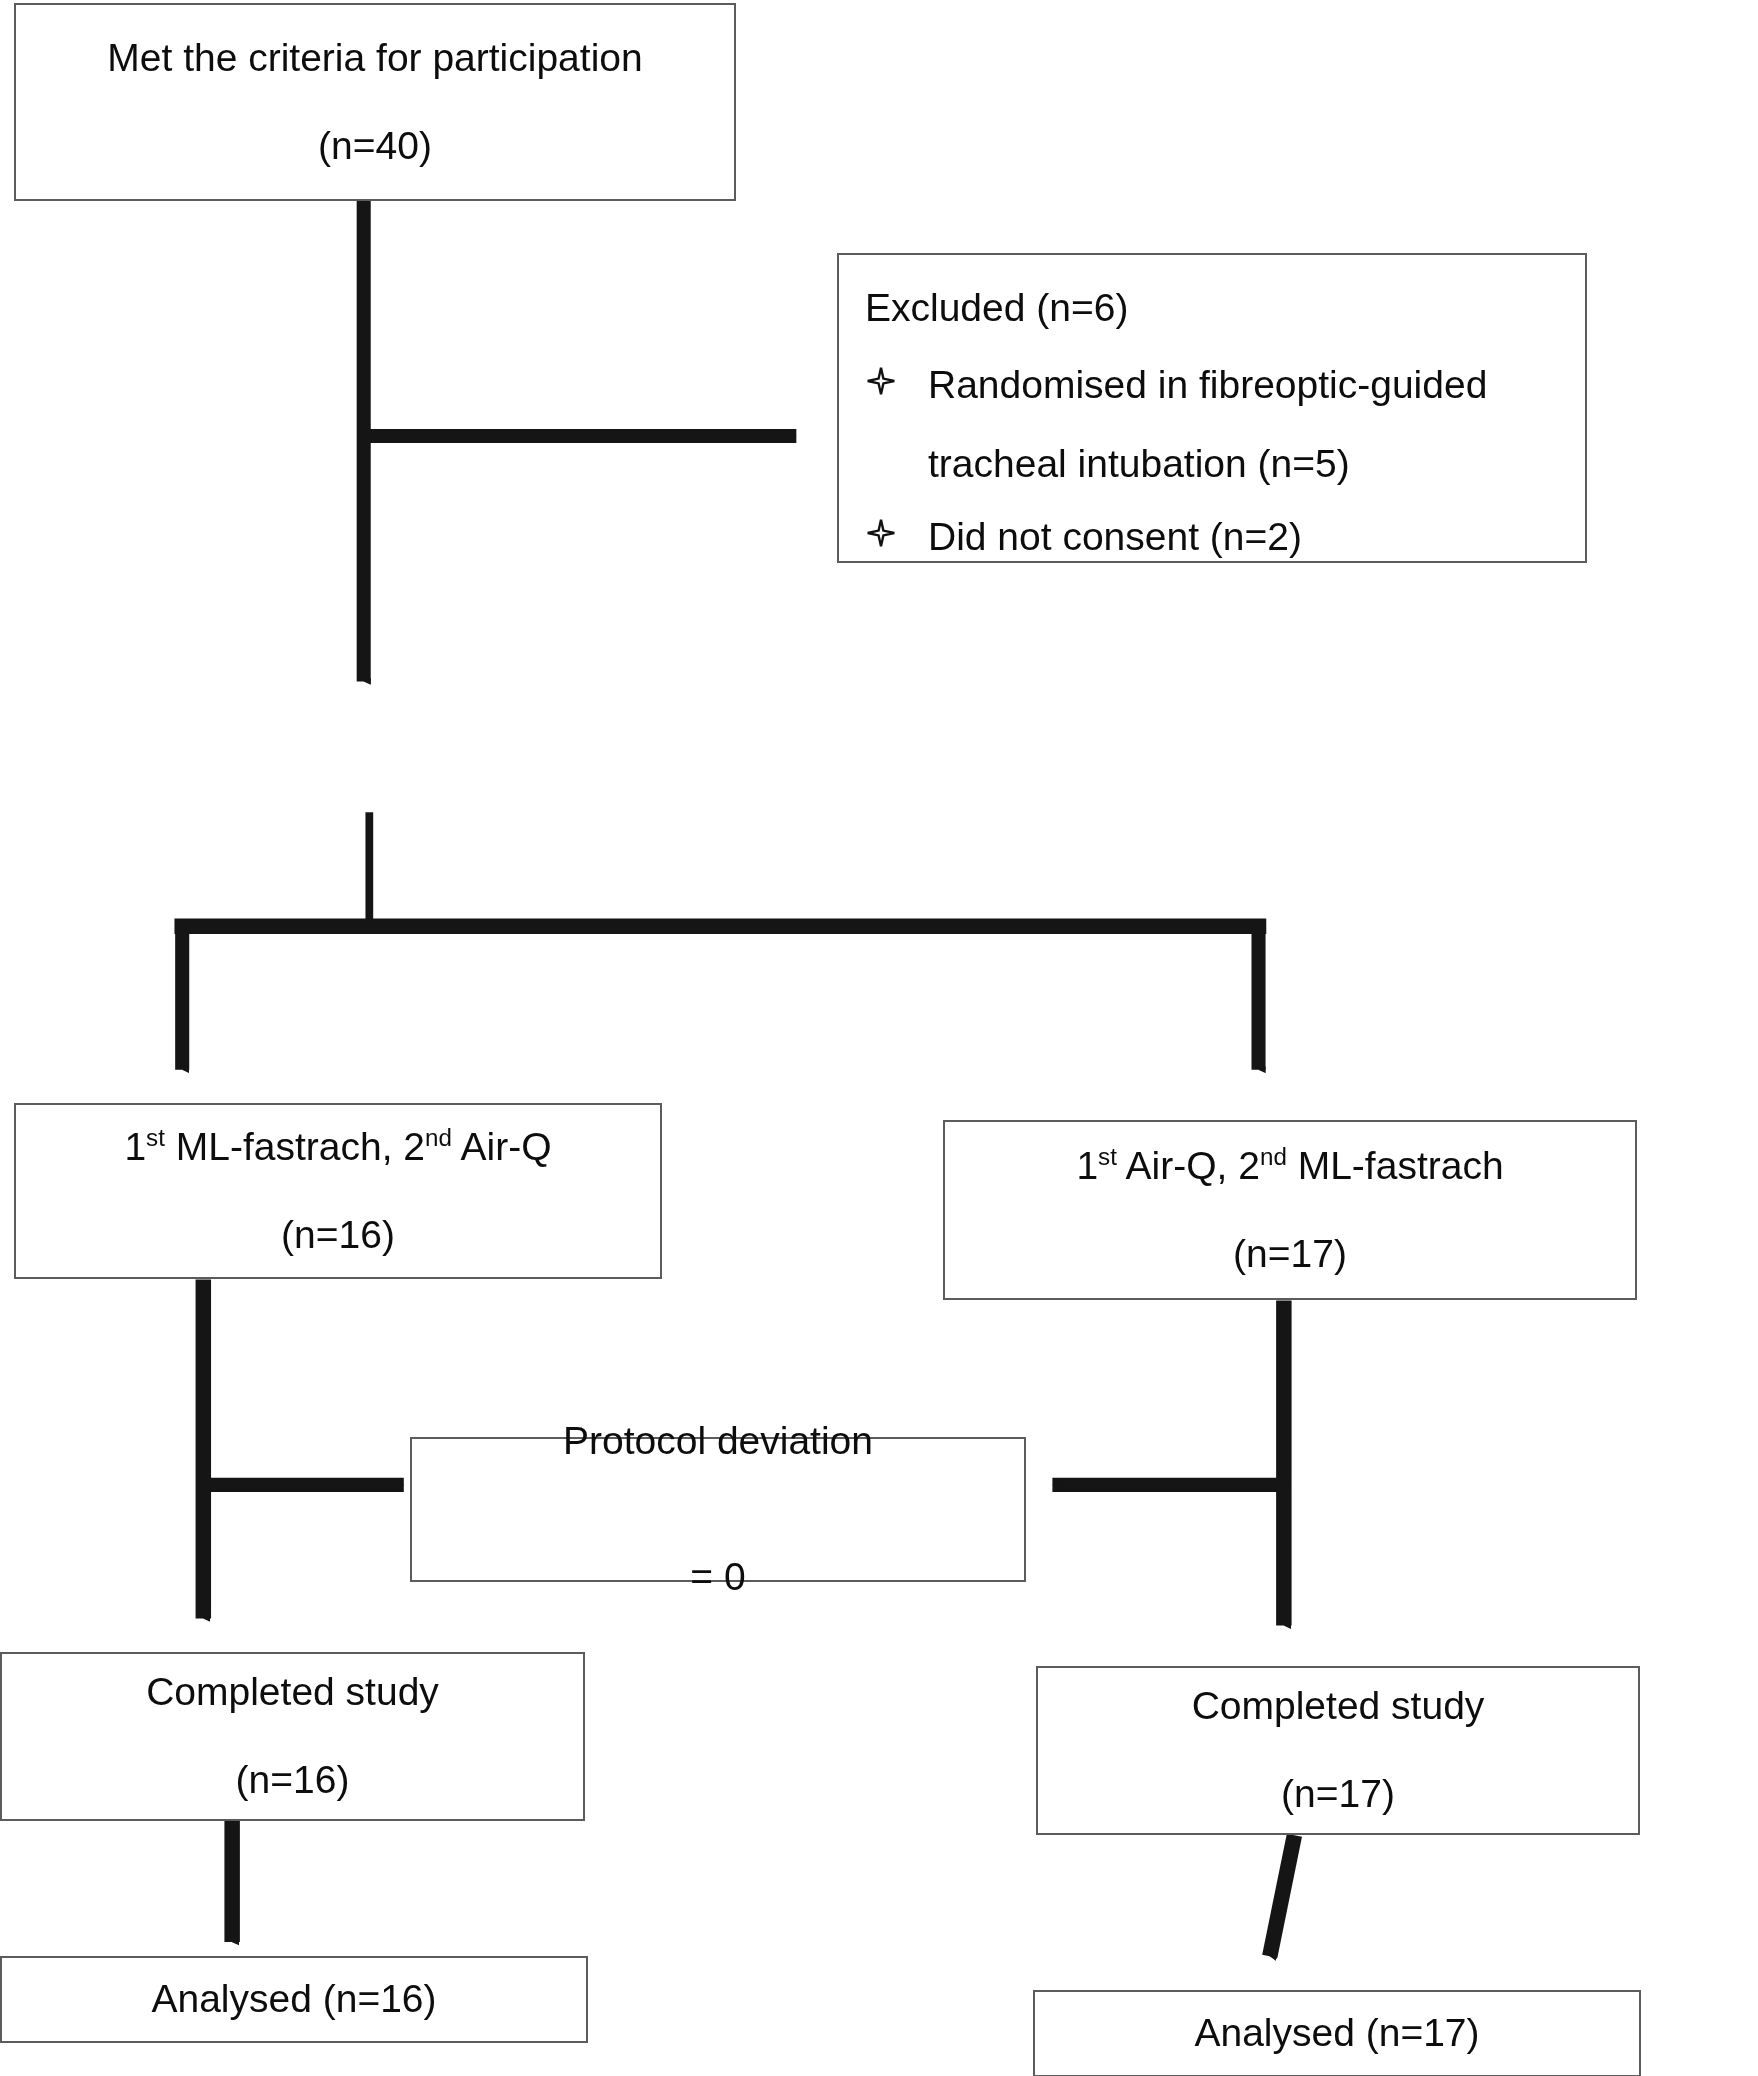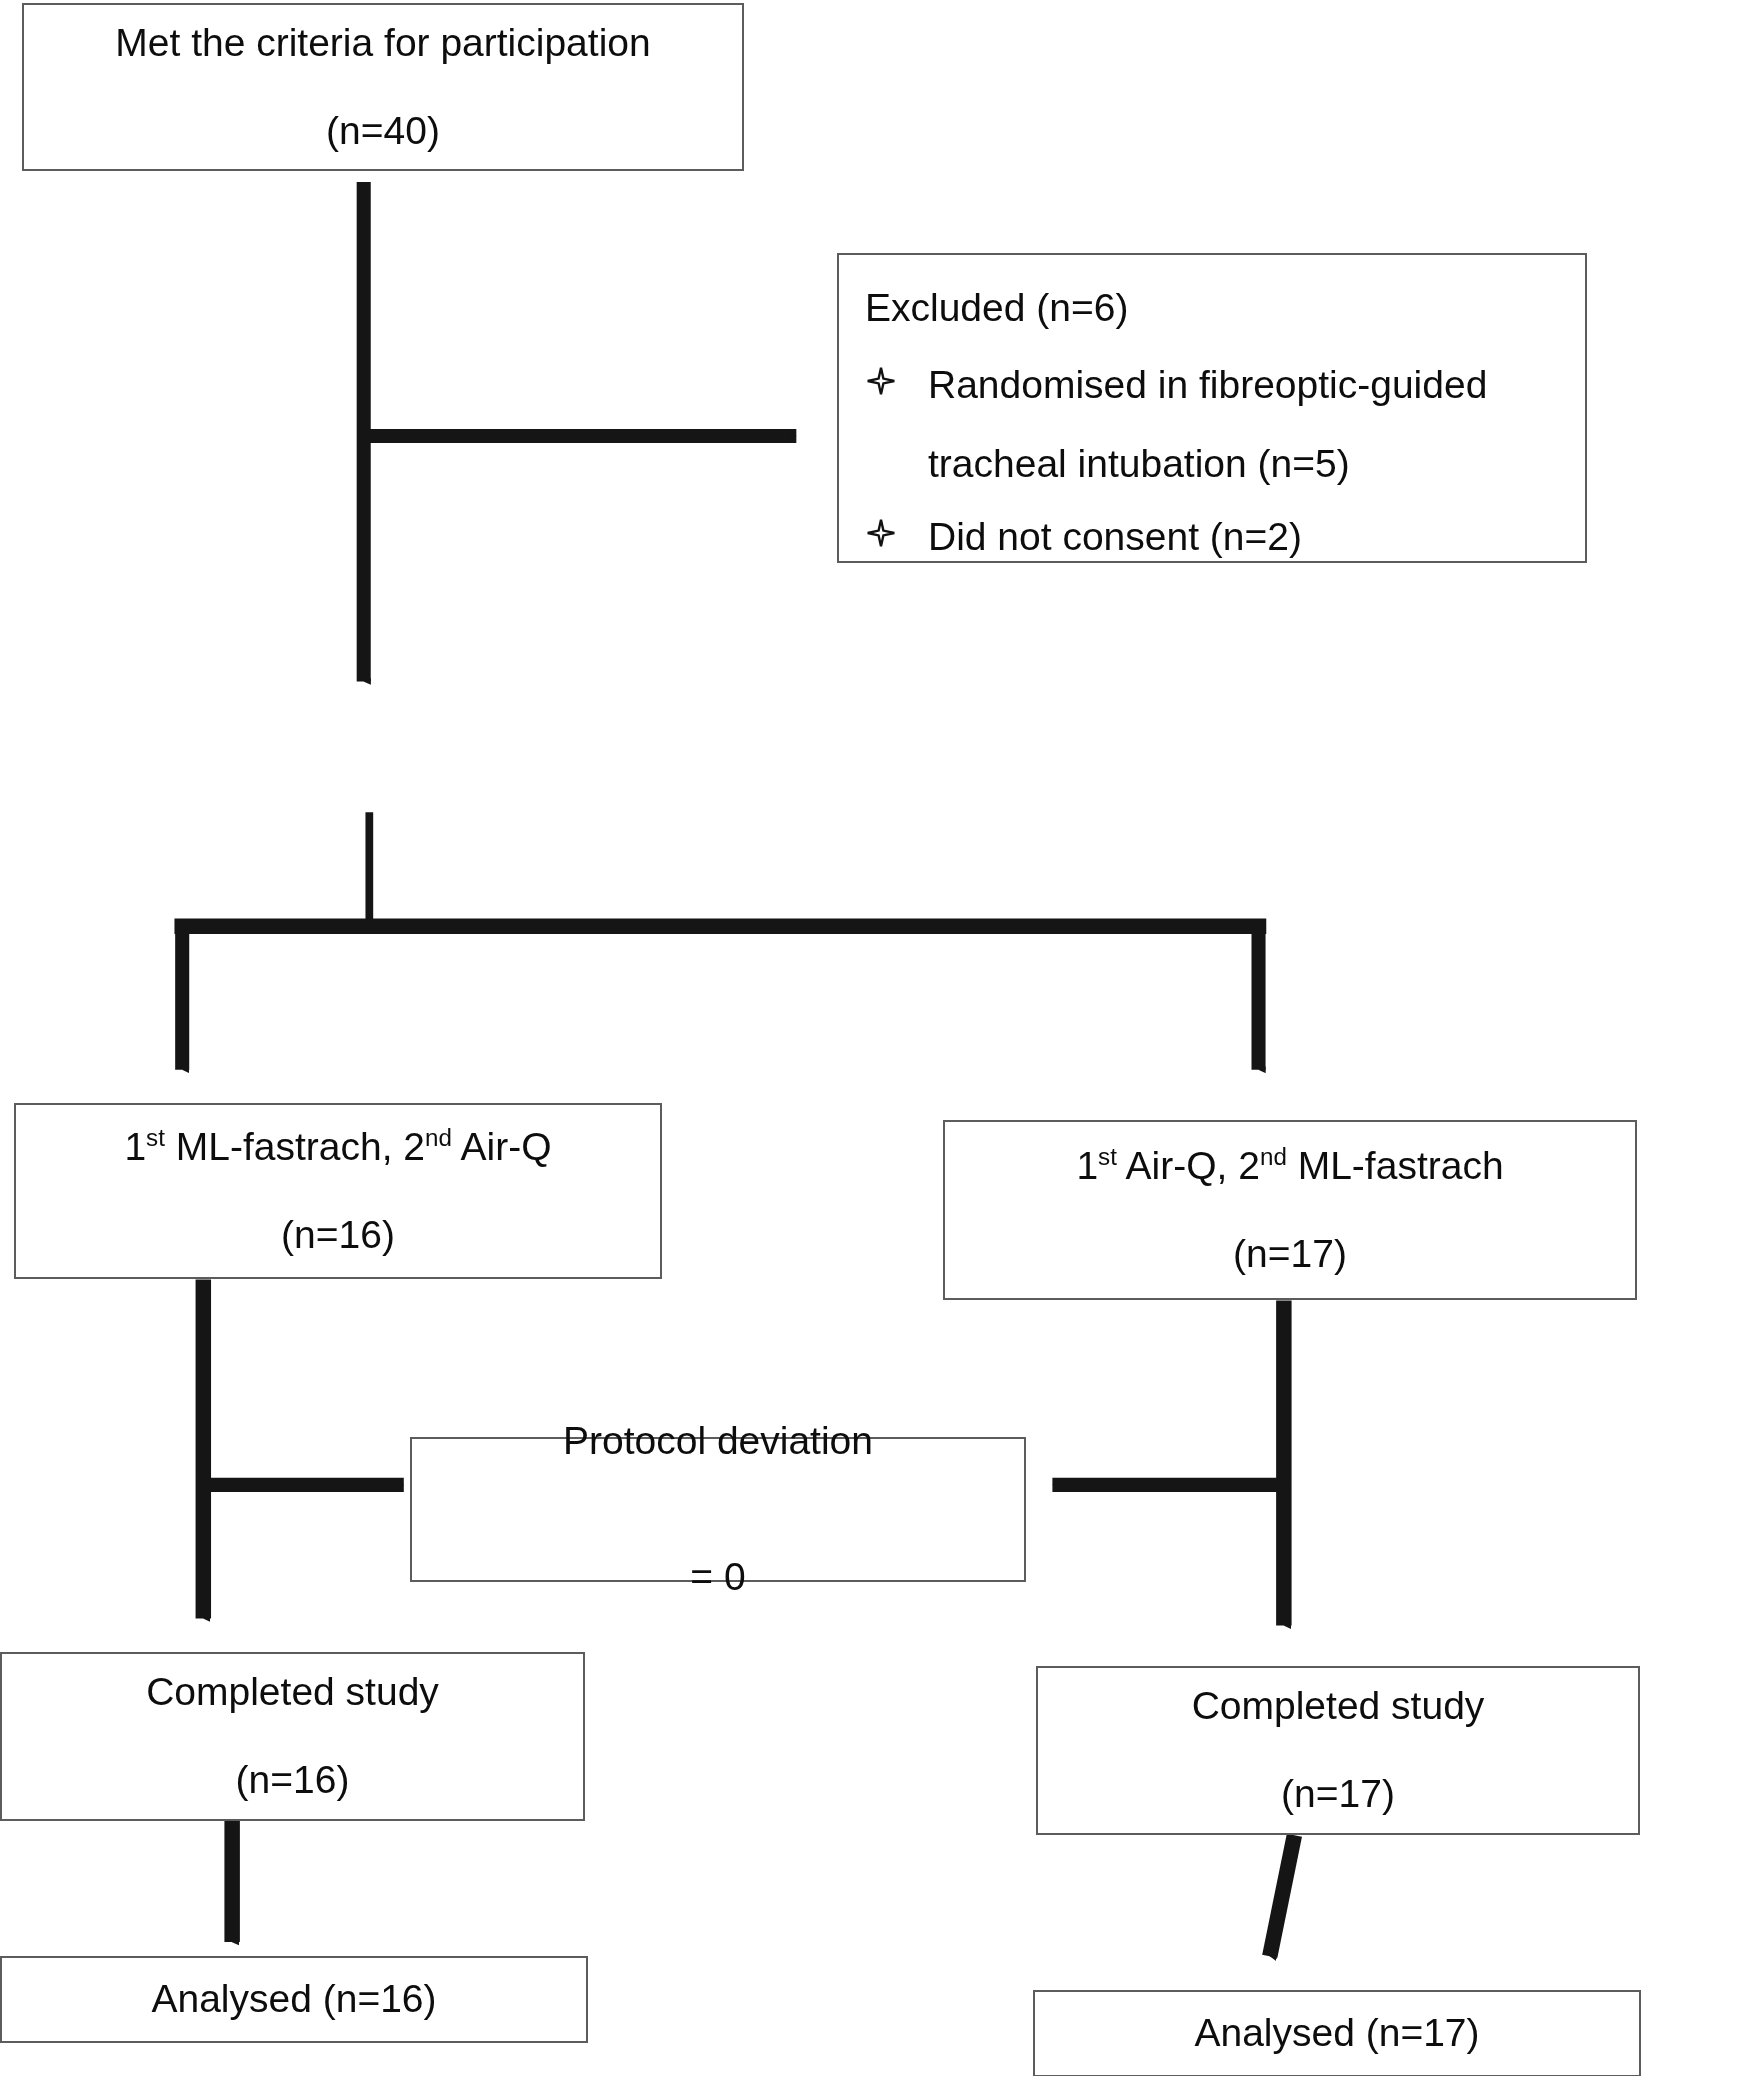--- a/index.html
+++ b/index.html
@@ -141,21 +141,21 @@
 
     <g>
       <line x1="330" y1="2588" x2="330" y2="2760" stroke="#151515" stroke-width="22" marker-end="url(#ah-down)"></line>
     </g>
 
     <g>
       <line x1="1840" y1="2608" x2="1805" y2="2780" stroke="#151515" stroke-width="22" marker-end="url(#ah-down)"></line>
     </g>
   </svg>
 
-  <div class="node" style="left:22px; top:2.8px; width:722px; height:168px;">
+  <div class="node" style="left:14px; top:2.8px; width:722px; height:198px;">
     <span class="ln">Met the criteria for participation</span>
     <span class="ln">(n=40)</span>
   </div>
 
   <div class="node excluded" style="left:837px; top:253px; width:750px; height:310px;padding-left:26px;">
     <span class="excl-title">Excluded (n=6)</span>
     <ul class="excl-list">
       <li class="excl-item">
         <span class="excl-bullet">
           <svg width="28" height="28" viewBox="0 0 40 40" aria-hidden="true">

